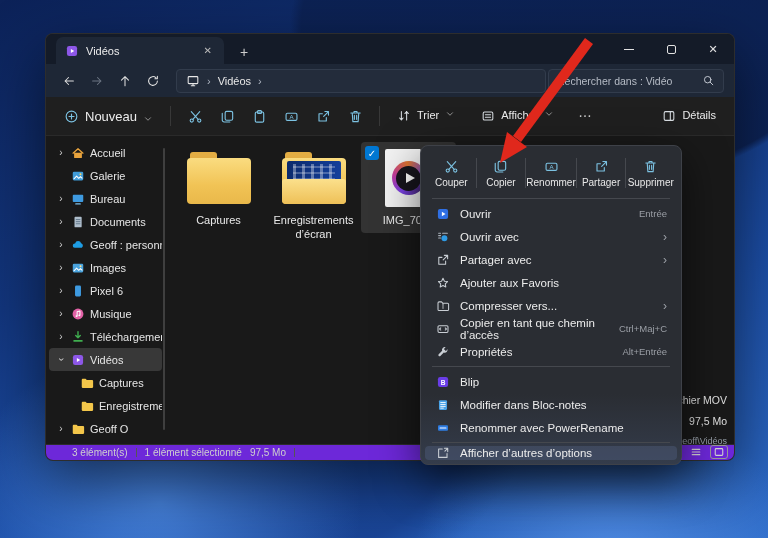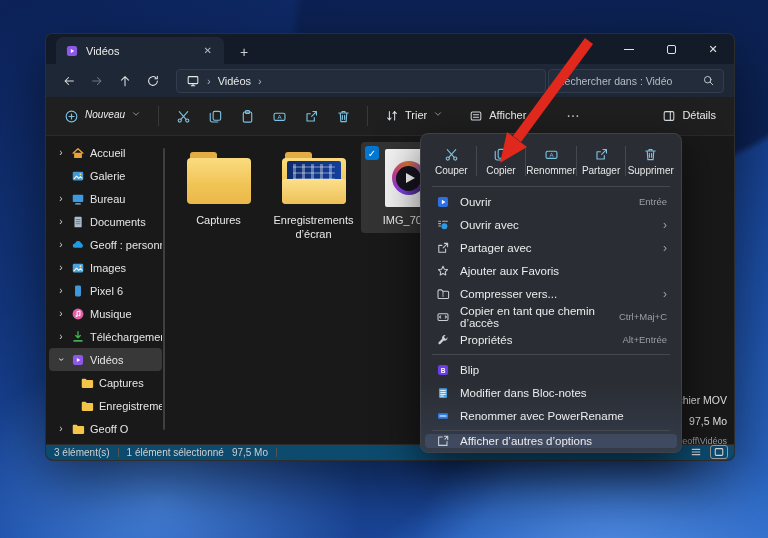--- a/index.html
+++ b/index.html
@@ -34,21 +34,21 @@
   .navbtn.dim{color:#6d7684;}
   .crumb{height:24px;flex:1;max-width:392px;margin-left:8px;background:#232c3b;border:1px solid #323c4c;
     border-radius:4px;display:flex;align-items:center;gap:7px;padding:0 9px;font-size:11px;color:#e8e8e8;}
   .crumb .chev{color:#aeb6c2;font-size:11px;}
   .searchbox{height:24px;width:176px;margin-left:auto;background:#232c3b;border:1px solid #323c4c;
     border-radius:4px;display:flex;align-items:center;padding:0 8px;font-size:10.5px;color:#b6bcc6;}
   .searchbox .sg{margin-left:auto;display:flex;color:#c3c9d2;}
 
   .toolbar{height:39px;background:#1f1f1f;border-bottom:1px solid #2a2a2a;display:flex;align-items:center;
     padding:0 10px;gap:2px;flex:0 0 auto;}
-  .tbnew{display:flex;align-items:flex-start;gap:6px;color:#ececec;font-size:10px;padding:4px 8px;border-radius:4px;font-style:italic;}
+  .tbnew{display:flex;align-items:flex-end;gap:6px;color:#ececec;font-size:13px;padding:4px 8px;border-radius:4px;}
   .tsep{width:1px;height:20px;background:#383838;margin:0 7px;}
   .tib{width:30px;height:28px;display:flex;align-items:center;justify-content:center;border-radius:4px;color:#7cc2e2;}
   .tbdrop{display:flex;align-items:flex-start;gap:6px;color:#ececec;font-size:11px;padding:4px 8px;border-radius:4px;margin-left:8px;}
   .tbdots{color:#dcdcdc;margin-left:8px;padding:4px 6px;}
   .tbdetails{margin-left:auto;display:flex;gap:6px;color:#ececec;font-size:11px;padding:4px 8px;border-radius:4px;}
   .ddchev{color:#b5b5b5;display:flex;}
 
   .wbody{flex:1;display:flex;position:relative;background:#191919;overflow:hidden;}
   .sidebar{width:121px;flex:0 0 auto;padding-top:5px;position:relative;overflow:hidden;}
   .sidebar .sbscroll{position:absolute;right:2px;top:12px;bottom:14px;width:2px;background:#3f3f3f;border-radius:2px;}
@@ -85,29 +85,29 @@
   .tile:not(.sel) .doc::before{border-color:#191919 #191919 #d7d7d7 #d7d7d7;}
   .vring{width:34px;height:34px;border-radius:50%;display:flex;align-items:center;justify-content:center;
     background:conic-gradient(from 210deg,#7b42e8,#c33a9e,#e0762e,#8452c9,#4c2a84,#7b42e8);}
   .vinner{width:25px;height:25px;border-radius:50%;background:#17151d;display:flex;align-items:center;justify-content:center;}
   .vplay{width:0;height:0;border-left:9px solid #fff;border-top:5.5px solid transparent;border-bottom:5.5px solid transparent;margin-left:3px;}
 
   .detailsfrag{position:absolute;right:7px;top:258px;text-align:right;font-size:10.5px;color:#e0e0e0;z-index:5;}
   .detailsfrag .dline{margin-bottom:9px;}
   .detailsfrag .dpath{font-size:9px;color:#98a0aa;}
 
-  .statusbar{height:16px;flex:0 0 auto;background:#0c4a6e;border-top:1px solid #2c2c2c;display:flex;align-items:center;
-    padding:0 8px;font-size:10px;color:#cfcfcf;gap:8px;position:relative;}
+  .statusbar{height:16px;flex:0 0 auto;background:#6d28d9;border-top:1px solid #2c2c2c;display:flex;align-items:center;
+    padding:0 26px;font-size:10px;color:#cfcfcf;gap:8px;position:relative;}
   .stsep{width:1px;height:9px;background:#555;}
   .viewtoggles{position:absolute;right:6px;bottom:1px;display:flex;gap:5px;align-items:center;}
   .vt{width:18px;height:14px;display:flex;align-items:center;justify-content:center;color:#d5d5d5;border-radius:3px;}
   .vt.active{border:1px solid #9a9a9a;}
 
   
-  .ctxmenu{position:absolute;left:420px;top:133px;width:262px;z-index:30;border-radius:8px;
+  .ctxmenu{position:absolute;left:420px;top:145px;width:262px;z-index:30;border-radius:8px;
     background:linear-gradient(180deg,#2a2d33 0%,#2a2d33 78%,#343c4b 100%);
     border:1px solid #3e4148;box-shadow:0 14px 44px rgba(0,0,0,.6);padding:4px;}
   .qrow{display:flex;align-items:stretch;height:44px;margin:1px 2px 3px;}
   .qa{flex:1;display:flex;flex-direction:column;align-items:center;justify-content:center;gap:3px;
     font-size:10px;color:#e8e8e8;border-radius:4px;}
   .qa .ic{color:#7cc2e2;display:flex;}
   .qdiv{width:1px;background:#45484e;margin:7px 0;}
   .msep{height:1px;background:#45484e;margin:3px 7px;}
   .mi{height:23px;display:flex;align-items:center;gap:10px;padding:0 10px;border-radius:4px;font-size:11.5px;color:#ececec;}
   .mi .ic{width:15px;display:flex;justify-content:center;flex:0 0 auto;}

